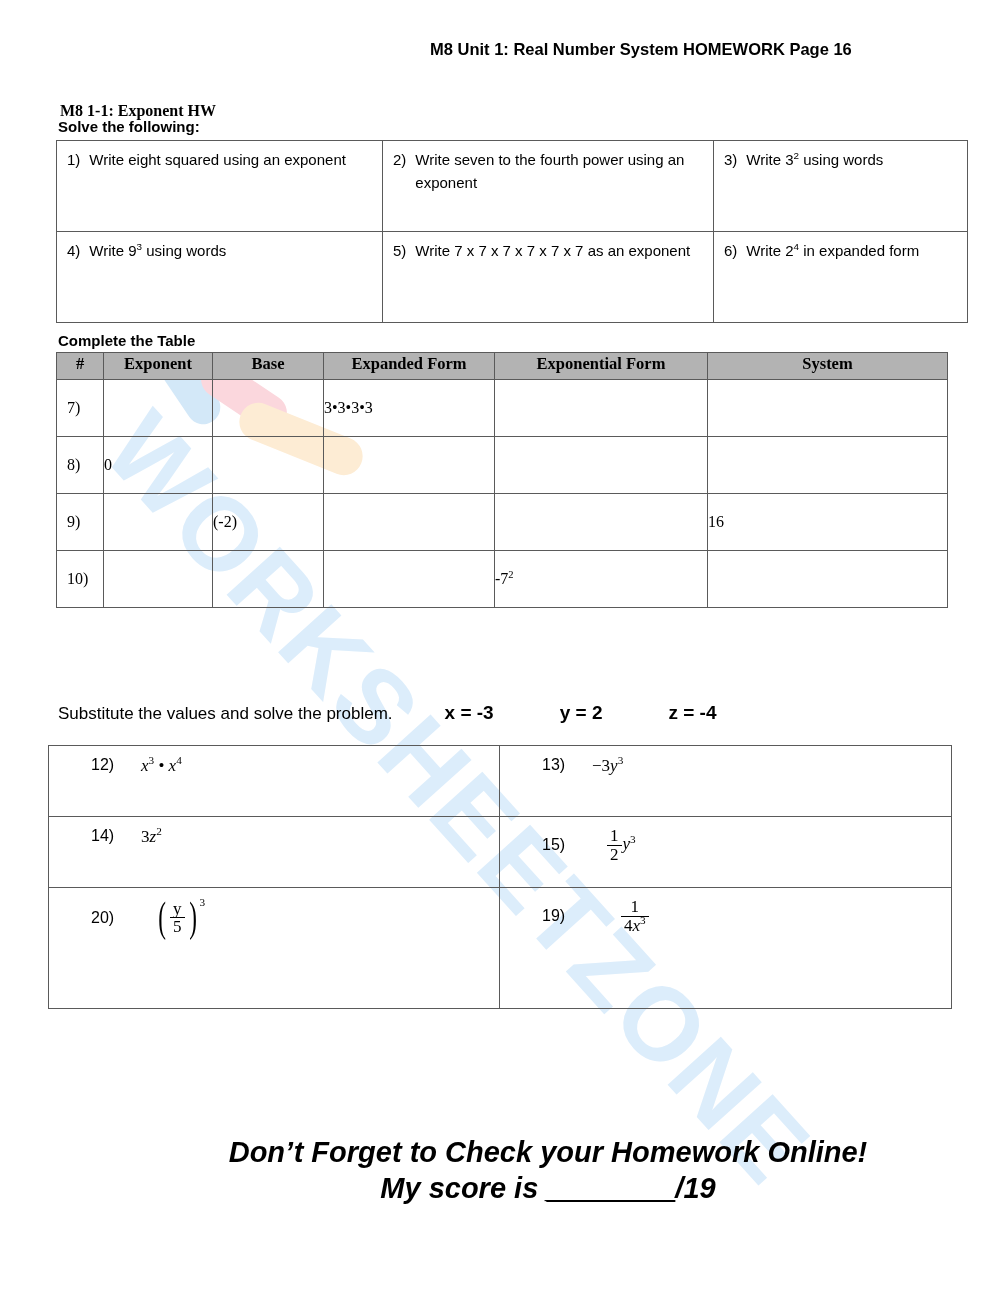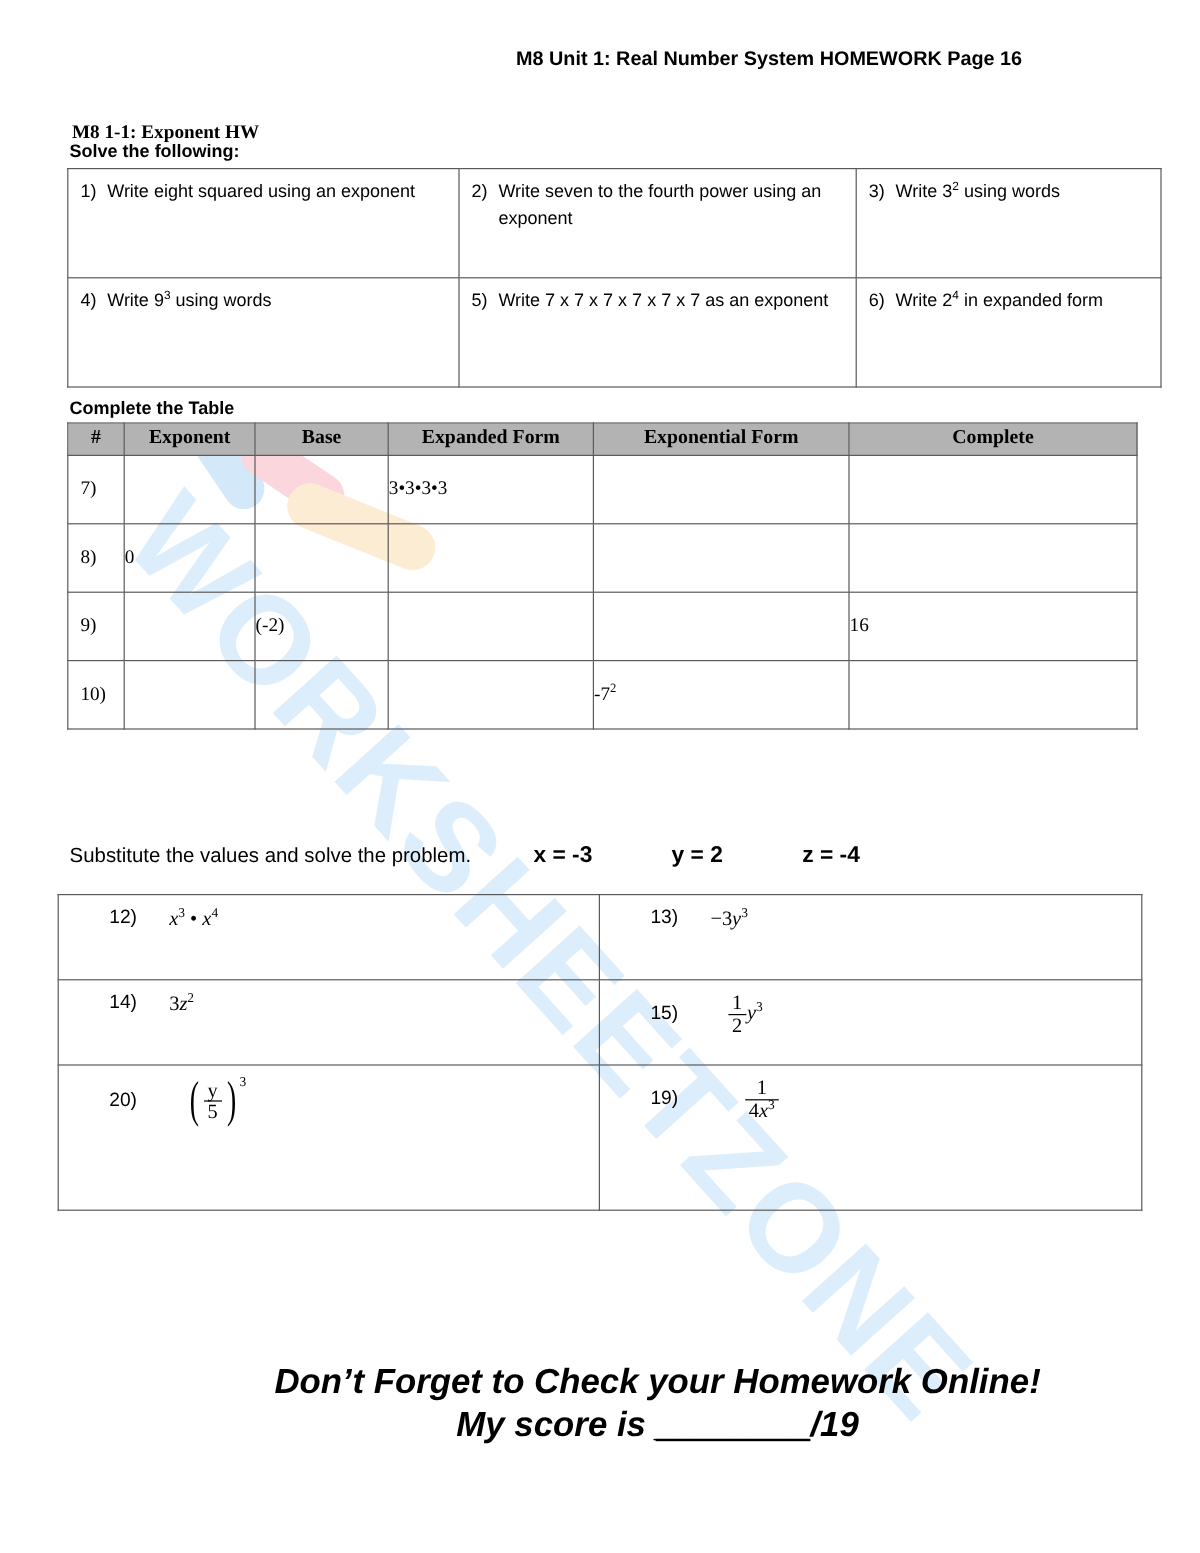--- a/index.html
+++ b/index.html
@@ -290,21 +290,21 @@
   <div class="section-label" id="label-table">Complete the Table</div>
 
   <table id="table-complete">
     <tbody>
         <tr>
       <th style="width:46px">#</th>
       <th style="width:108px">Exponent</th>
       <th style="width:110px">Base</th>
       <th style="width:170px">Expanded Form</th>
       <th style="width:212px">Exponential Form</th>
-      <th>Complete</th>
+      <th>System</th>
     </tr>
     <tr>
       <td class="cell-num">7)</td>
       <td></td>
       <td></td>
       <td>3•3•3•3</td>
       <td></td>
       <td></td>
     </tr>
     <tr>

